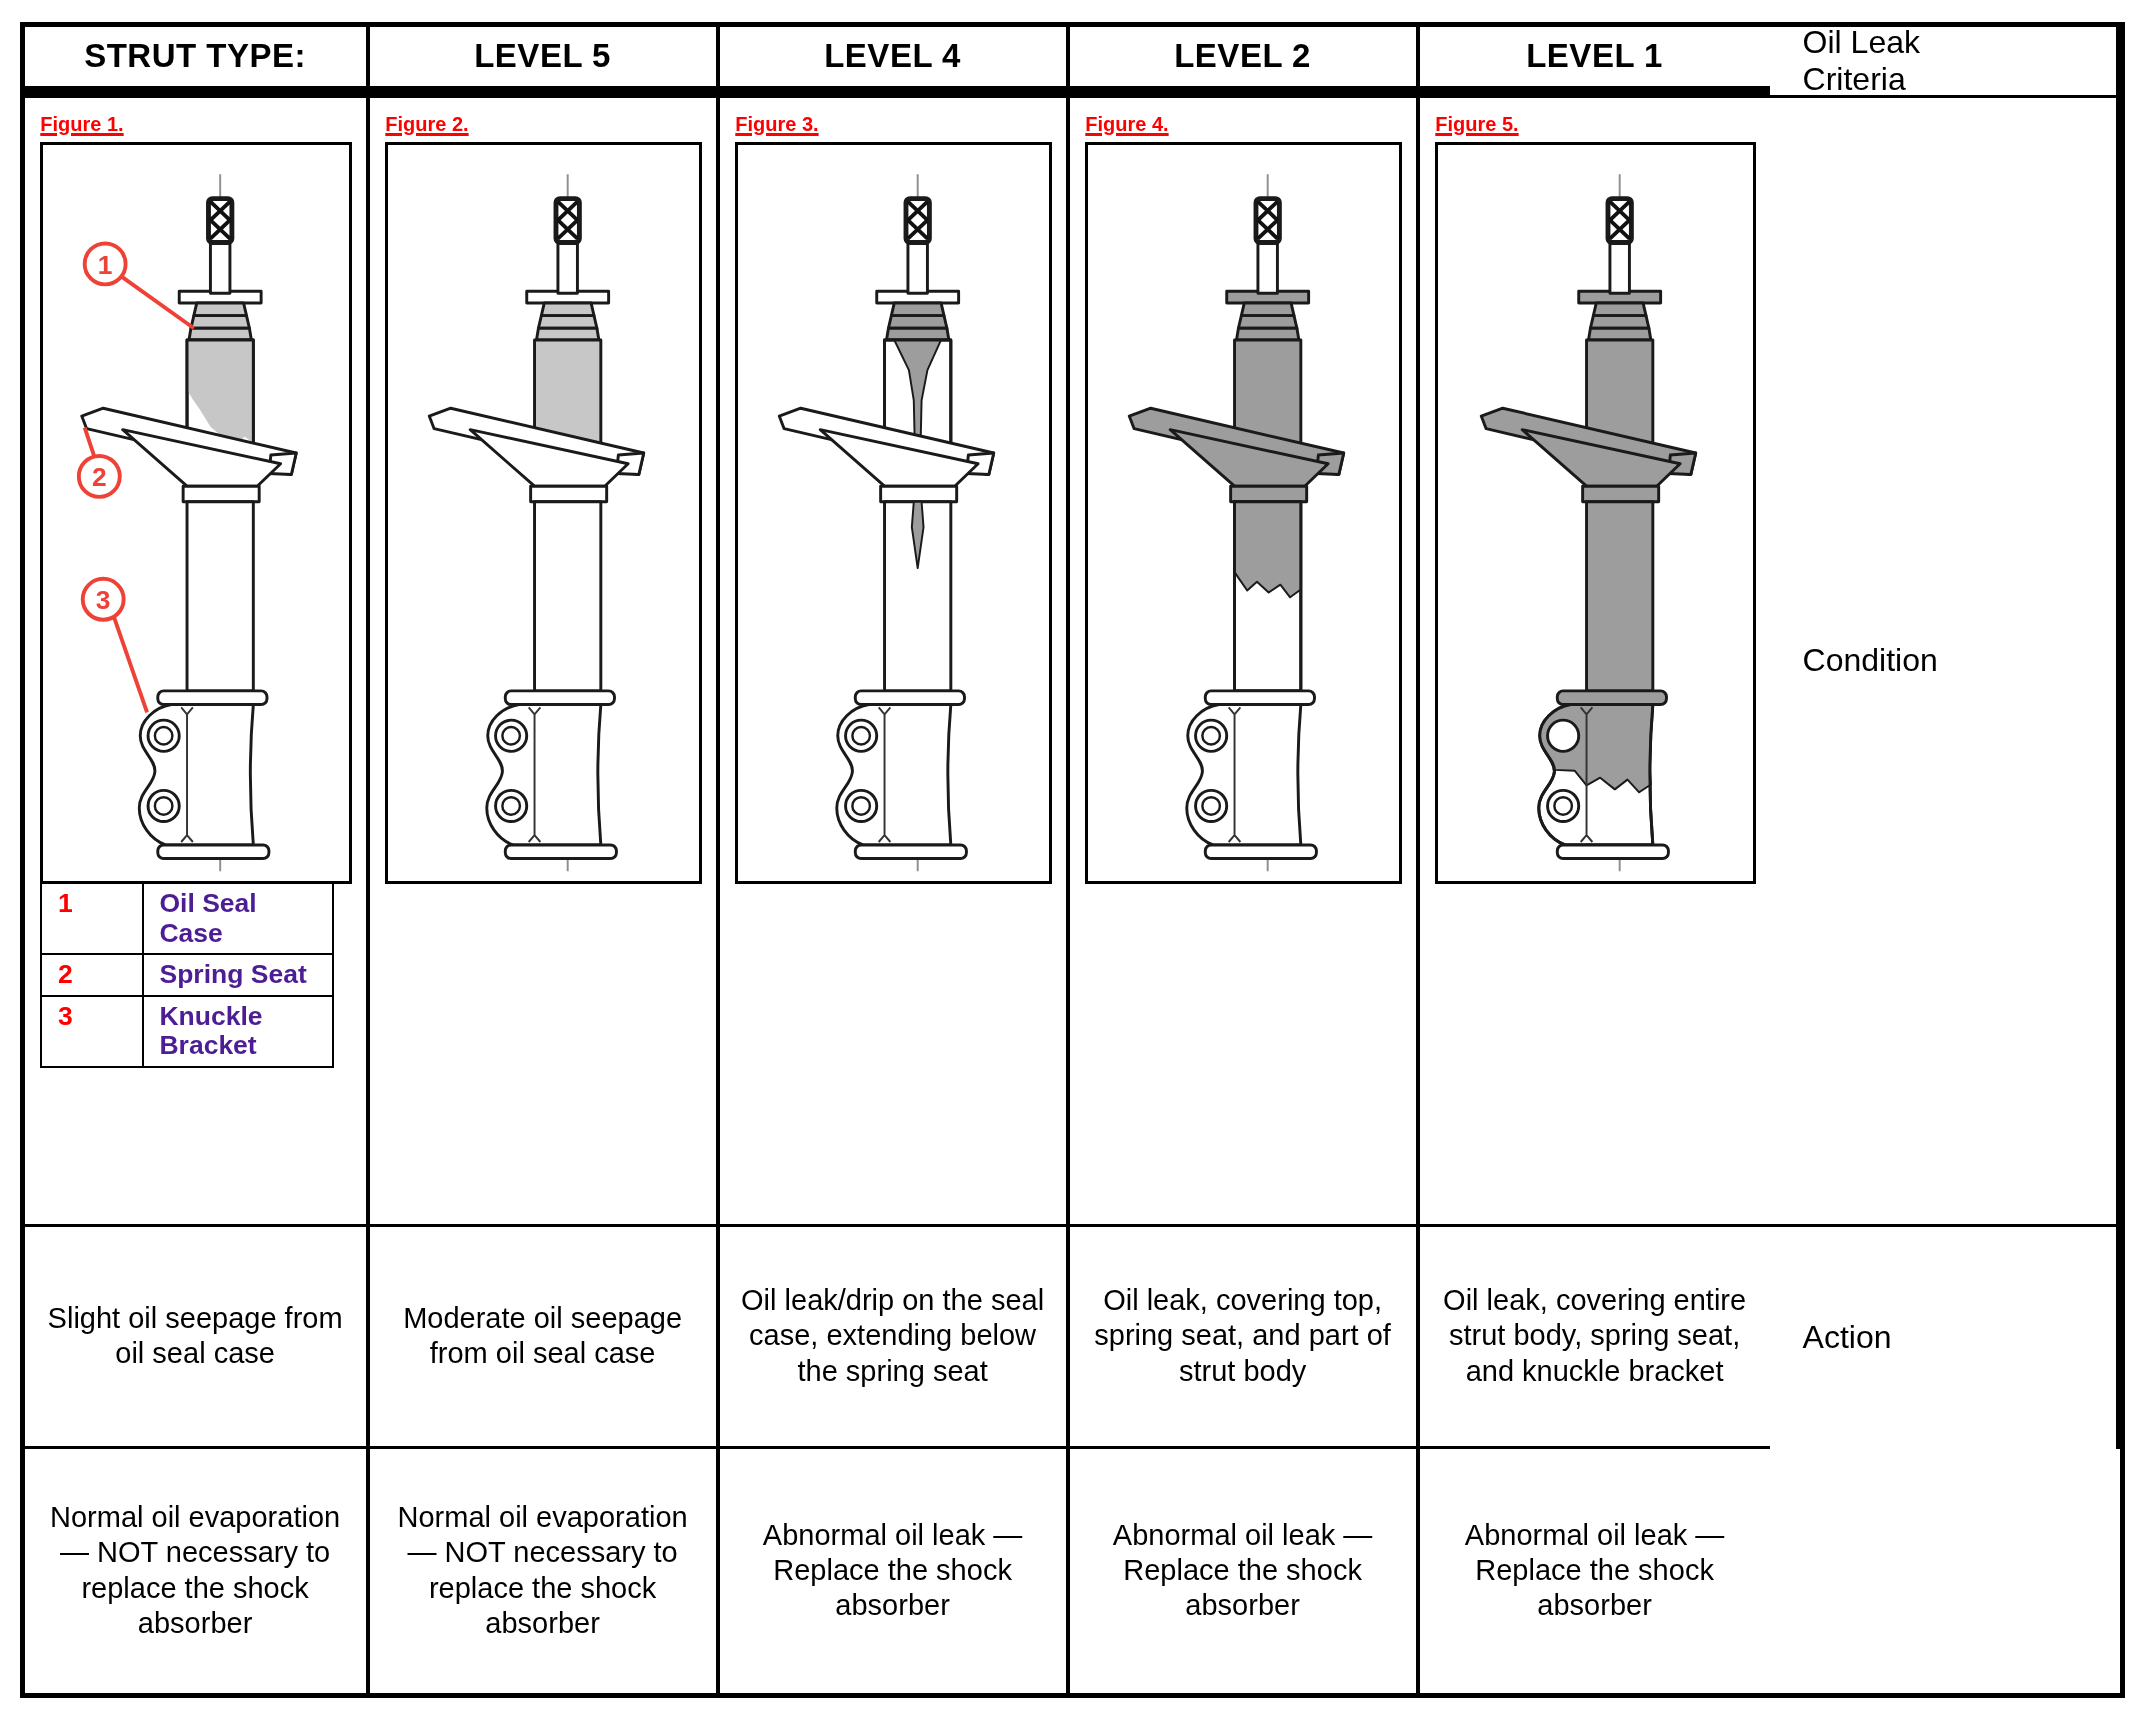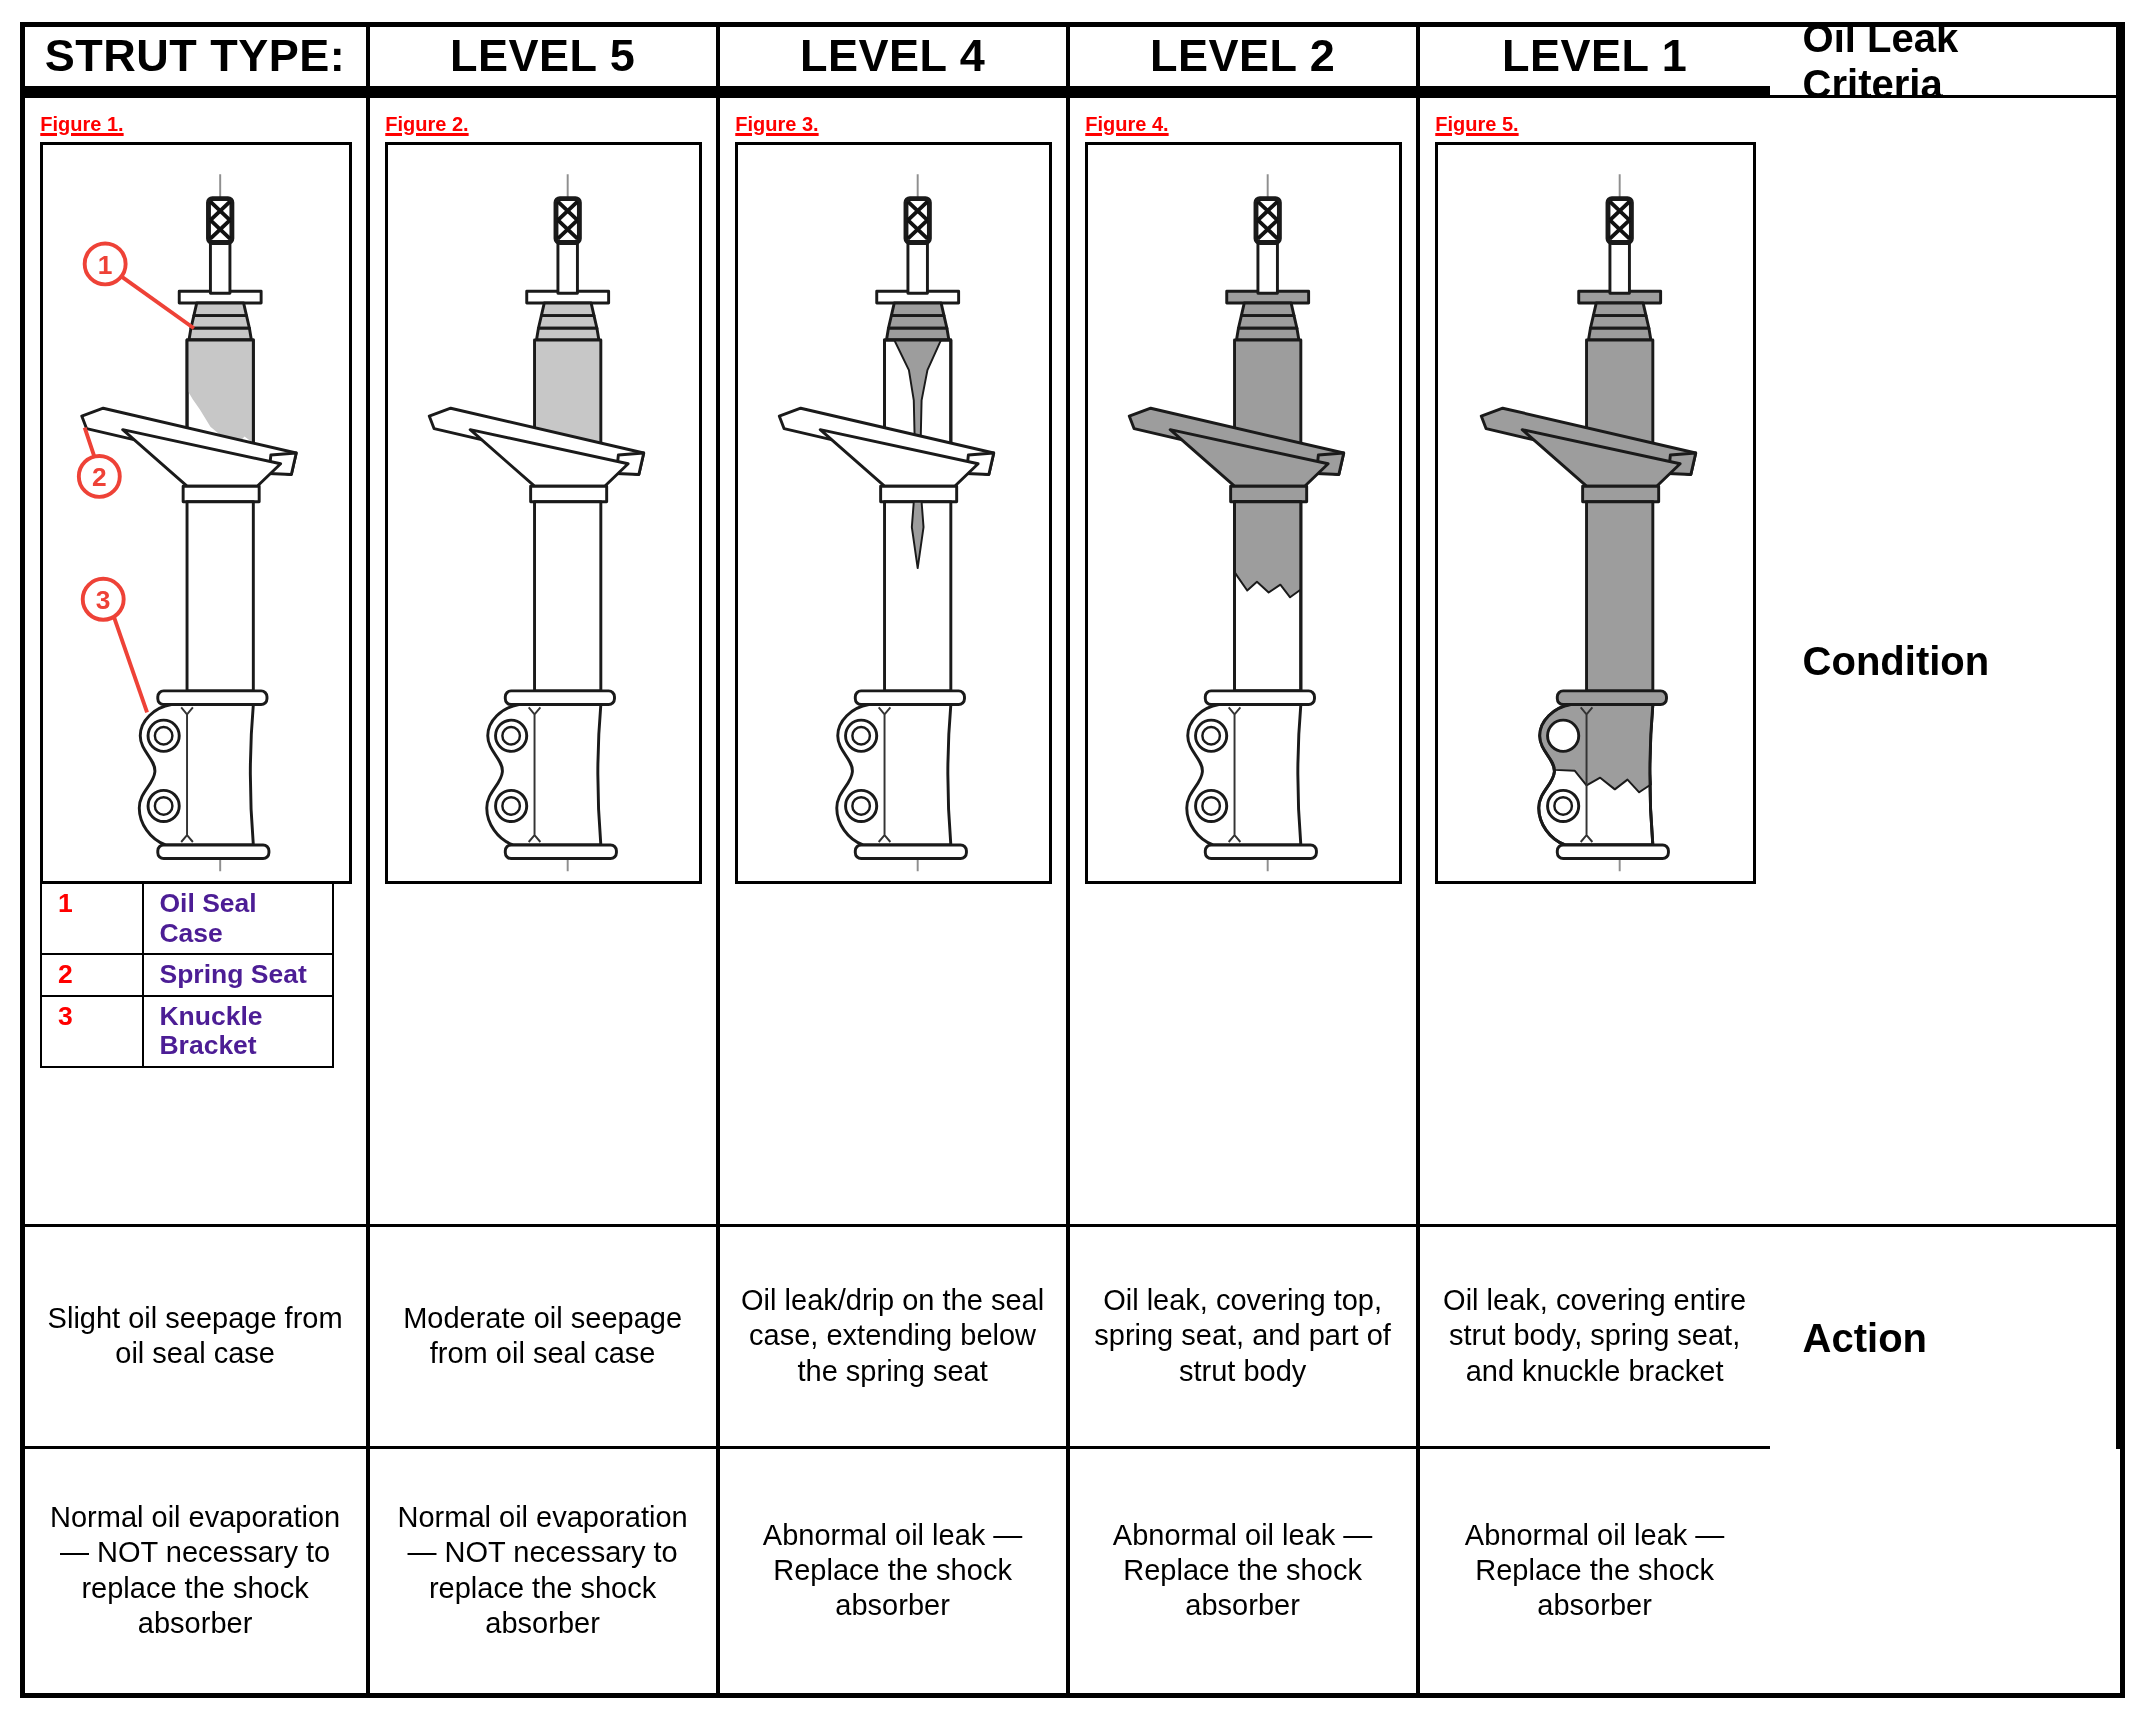--- a/index.html
+++ b/index.html
@@ -10,23 +10,23 @@
     border:5.9px solid #000;box-sizing:border-box;
     display:grid;
     grid-template-columns:345px repeat(5,1fr);
     grid-template-rows:71px 1129px 222px auto;
     background:#fff;
   }
   .cell{border-right:4.9px solid #000;border-bottom:3.9px solid #000;box-sizing:border-box;position:relative;background:#fff;}
   .cell.lastcol{border-right:none;}
   .cell.hdr{border-bottom:12.7px solid #000;display:flex;align-items:center;justify-content:center;}
   .cell.lastrow{border-bottom:none;}
-  .hdr-text{font-weight:bold;font-size:45px;letter-spacing:0.5px;}
+  .hdr-text{font-weight:bold;font-size:33px;letter-spacing:0.5px;}
   .rowlab{display:flex;align-items:center;}
-  .rowlab .lab{font-weight:bold;font-size:40px;line-height:1.15;padding-left:33px;max-width:186px;}
+  .rowlab .lab{font-weight:normal;font-size:32px;line-height:1.15;padding-left:33px;max-width:186px;}
   .txtcell{display:flex;align-items:center;justify-content:center;text-align:center;}
   .txtcell .txt{font-size:29px;line-height:1.22;padding:7.8px 15.7px;}
   .figlabel{color:#f00;font-weight:bold;font-size:20px;text-decoration:underline;text-decoration-thickness:2.9px;margin:15.7px 0 5.9px 15.7px;display:inline-block;}
   .figbox{margin:0 13.7px 0 15.7px;height:742px;border:3.9px solid #000;box-sizing:border-box;background:#fff;}
   .figbox svg{display:block;width:100%;height:100%;}
   .legend{border-collapse:collapse;margin:-2px 0 0 15.7px;}
   .legend td{border:2.9px solid #000;font-weight:bold;font-size:26.5px;line-height:1.12;padding:4.9px 7.8px 4.9px 15.7px;vertical-align:top;background:#fff;}
   .legend td.num{color:#f00;width:76px;}
   .legend td.lbl{width:165px;color:#4c1d95;}
   .defs-holder{position:absolute;width:0;height:0;overflow:hidden;}

